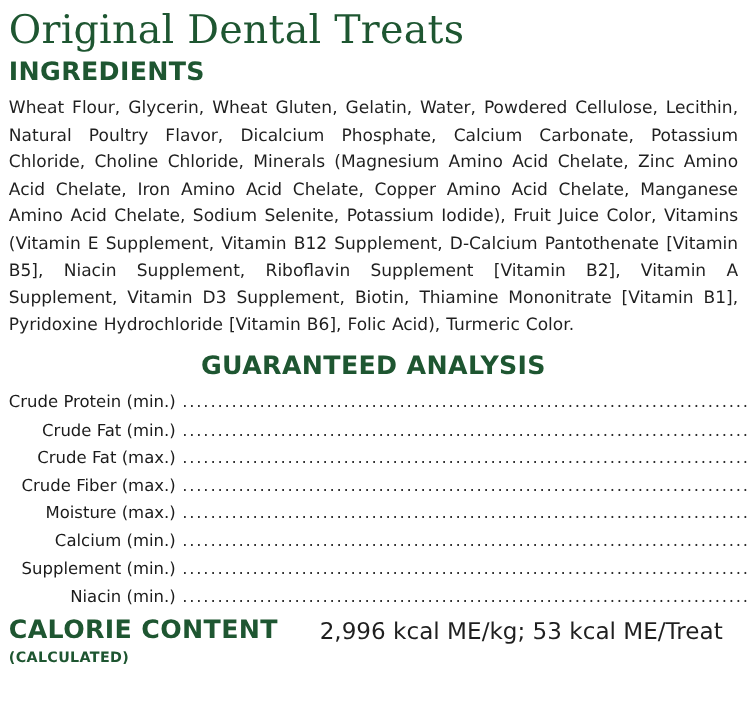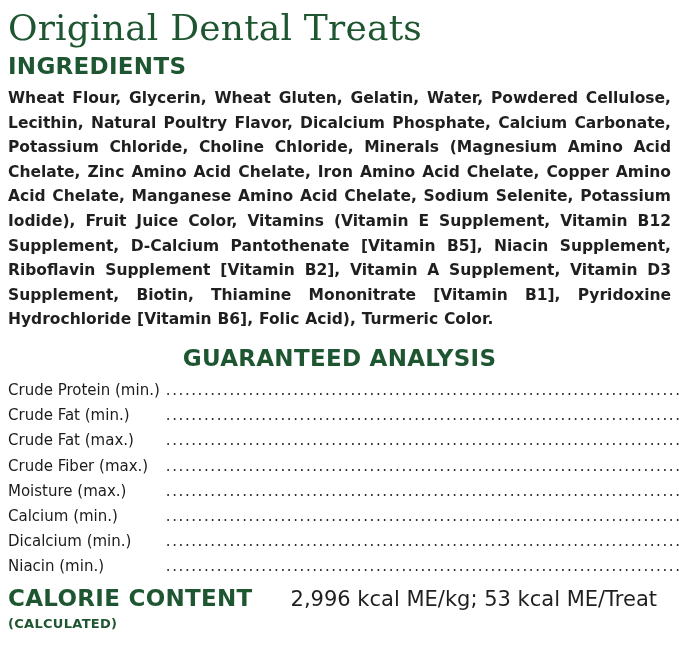--- a/index.html
+++ b/index.html
@@ -37,39 +37,39 @@
     margin: 2px 0 6px 0;
     line-height: 28px;
   }
   .ingredients-body {
     font-size: 15.5px;
     line-height: 24.6px;
     text-align: justify;
     color: #1f1f1f;
     margin: 0 0 10px 0;
     word-spacing: 0.5px;
-    font-weight: bold;
   }
   .ga-heading {
     margin-top: 12px;
     text-align: center;
   }
   .ga-table {
     width: 100%;
     border-collapse: collapse;
     font-size: 15px;
   }
   .ga-row td {
     padding: 0;
     line-height: 25.2px;
     vertical-align: bottom;
     white-space: nowrap;
   }
   .ga-label {
     padding-right: 4px !important;
+    text-align: right;
   }
   .ga-dots {
     width: 100%;
     overflow: hidden;
     color: #2b2b2b;
     font-size: 15px;
     letter-spacing: 1.6px;
     padding: 0 2px !important;
   }
   .ga-dots span {
@@ -153,21 +153,21 @@
 
       </tr>
       <tr class="ga-row">
         <td class="ga-label">Calcium (min.)</td>
         <td class="ga-dots">
             <span>........................................................................................................................................................</span>
           </td>
 
       </tr>
       <tr class="ga-row">
-        <td class="ga-label">Dicalcium (min.)</td>
+        <td class="ga-label">Supplement (min.)</td>
         <td class="ga-dots">
             <span>........................................................................................................................................................</span>
           </td>
 
       </tr>
       <tr class="ga-row">
         <td class="ga-label">Niacin (min.)</td>
         <td class="ga-dots">
             <span>........................................................................................................................................................</span>
           </td>

